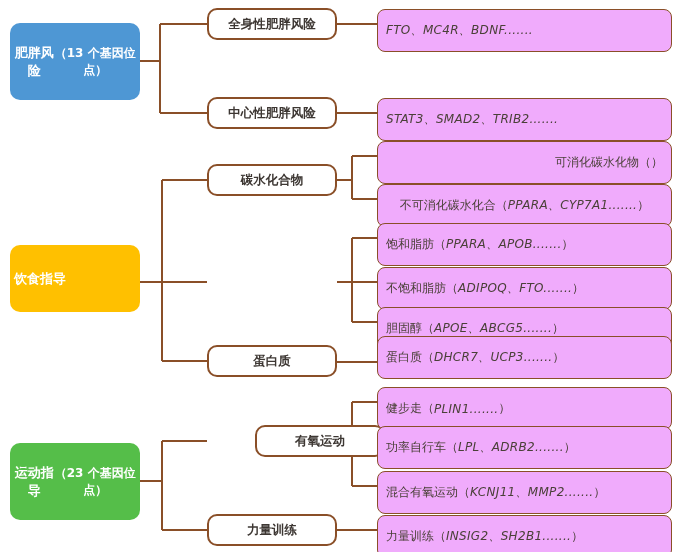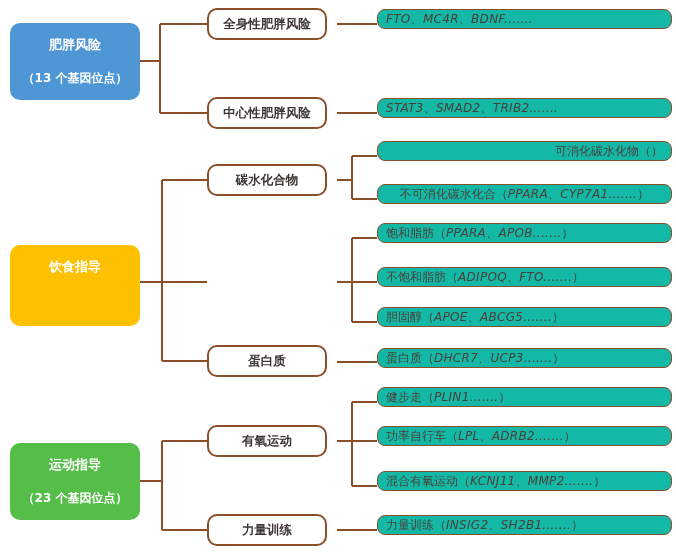--- a/index.html
+++ b/index.html
@@ -8,38 +8,38 @@
     width:676px;height:552px;
     background:#ffffff;
     font-family:"DejaVu Sans","Liberation Sans",sans-serif;
     overflow:hidden;
   }
   #wires{position:absolute;left:0;top:0;}
   .root{
     position:absolute;left:10px;width:130px;
     border-radius:10px;
     color:#ffffff;font-weight:bold;font-size:13px;
-    display:flex;flex-direction:column;justify-content:space-between;
+    display:flex;flex-direction:row;justify-content:space-between;
     align-items:center;text-align:center;
-    padding:13px 4px;box-sizing:border-box;
+    padding:29px 4px;box-sizing:border-box;
   }
   .root .sub{font-size:12px;}
   .root-blue{background:#4e97d4;}
   .root-yellow{background:#ffc000;}
   .root-green{background:#55be49;}
   .mid{
-    position:absolute;left:207px;width:120px;height:32px;
+    position:absolute;left:207px;width:130px;height:32px;
     background:#ffffff;border:2px solid #8a4f28;border-radius:10px;
     display:flex;align-items:center;justify-content:center;
     font-weight:bold;font-size:12.5px;color:#3d3733;
     box-sizing:border-box;
   }
   .leaf{
-    position:absolute;left:377px;width:295px;height:20px;
-    background:#14b8a6;border:1.5px solid #8a4f28;border-radius:8px;
+    position:absolute;left:377px;width:295px;height:43px;
+    background:#f0abfc;border:1.5px solid #8a4f28;border-radius:8px;
     display:flex;align-items:center;
     padding:0 8px;box-sizing:border-box;
     font-size:12px;color:#4a4038;white-space:nowrap;
   }
   .leaf .genes{font-style:italic;letter-spacing:0.3px;}
 </style>
 </head>
 <body>
 
 <div id="stage">
@@ -59,41 +59,41 @@
       <path d="M140 481 H162 M162 441 V530 M162 441 H207 M162 530 H207"></path>
       <path d="M337 441 H352 M352 402 V486 M352 402 H377 M352 441 H377 M352 486 H377"></path>
       <path d="M337 530 H377"></path>
     </g>
   </svg>
 
   <div class="root root-blue" style="top:23px;height:77px;">
     <span>肥胖风险</span>
     <span class="sub">（13 个基因位点）</span>
   </div>
-  <div class="root root-yellow" style="top:245px;height:81px;">
+  <div class="root root-yellow" style="top:245px;height:67px;">
     <span>饮食指导</span>
   </div>
   <div class="root root-green" style="top:443px;height:77px;">
     <span>运动指导</span>
     <span class="sub">（23 个基因位点）</span>
   </div>
 
   <div class="mid" style="top:8px;">
       <span>全身性肥胖风险</span>
     </div>
   <div class="mid" style="top:97px;">
       <span>中心性肥胖风险</span>
     </div>
   <div class="mid" style="top:164px;">
       <span>碳水化合物</span>
     </div>
   <div class="mid" style="top:345px;">
       <span>蛋白质</span>
     </div>
-  <div class="mid" style="top:425px;">
+  <div class="mid" style="top:425px;margin-left:48px;">
       <span>有氧运动</span>
     </div>
   <div class="mid" style="top:514px;">
       <span>力量训练</span>
     </div>
 
   <div class="leaf" style="top:9px;">
       <span></span>
       <span class="genes">FTO、MC4R、BDNF.......</span>
       <span></span>
@@ -120,21 +120,21 @@
   <div class="leaf" style="top:267px;">
       <span>不饱和脂肪（</span>
       <span class="genes">ADIPOQ、FTO.......</span>
       <span>）</span>
     </div>
   <div class="leaf" style="top:307px;">
       <span>胆固醇（</span>
       <span class="genes">APOE、ABCG5.......</span>
       <span>）</span>
     </div>
-  <div class="leaf" style="top:348px;">
+  <div class="leaf" style="top:336px;">
       <span>蛋白质（</span>
       <span class="genes">DHCR7、UCP3.......</span>
       <span>）</span>
     </div>
   <div class="leaf" style="top:387px;">
       <span>健步走（</span>
       <span class="genes">PLIN1.......</span>
       <span>）</span>
     </div>
   <div class="leaf" style="top:426px;align-items:center;">

